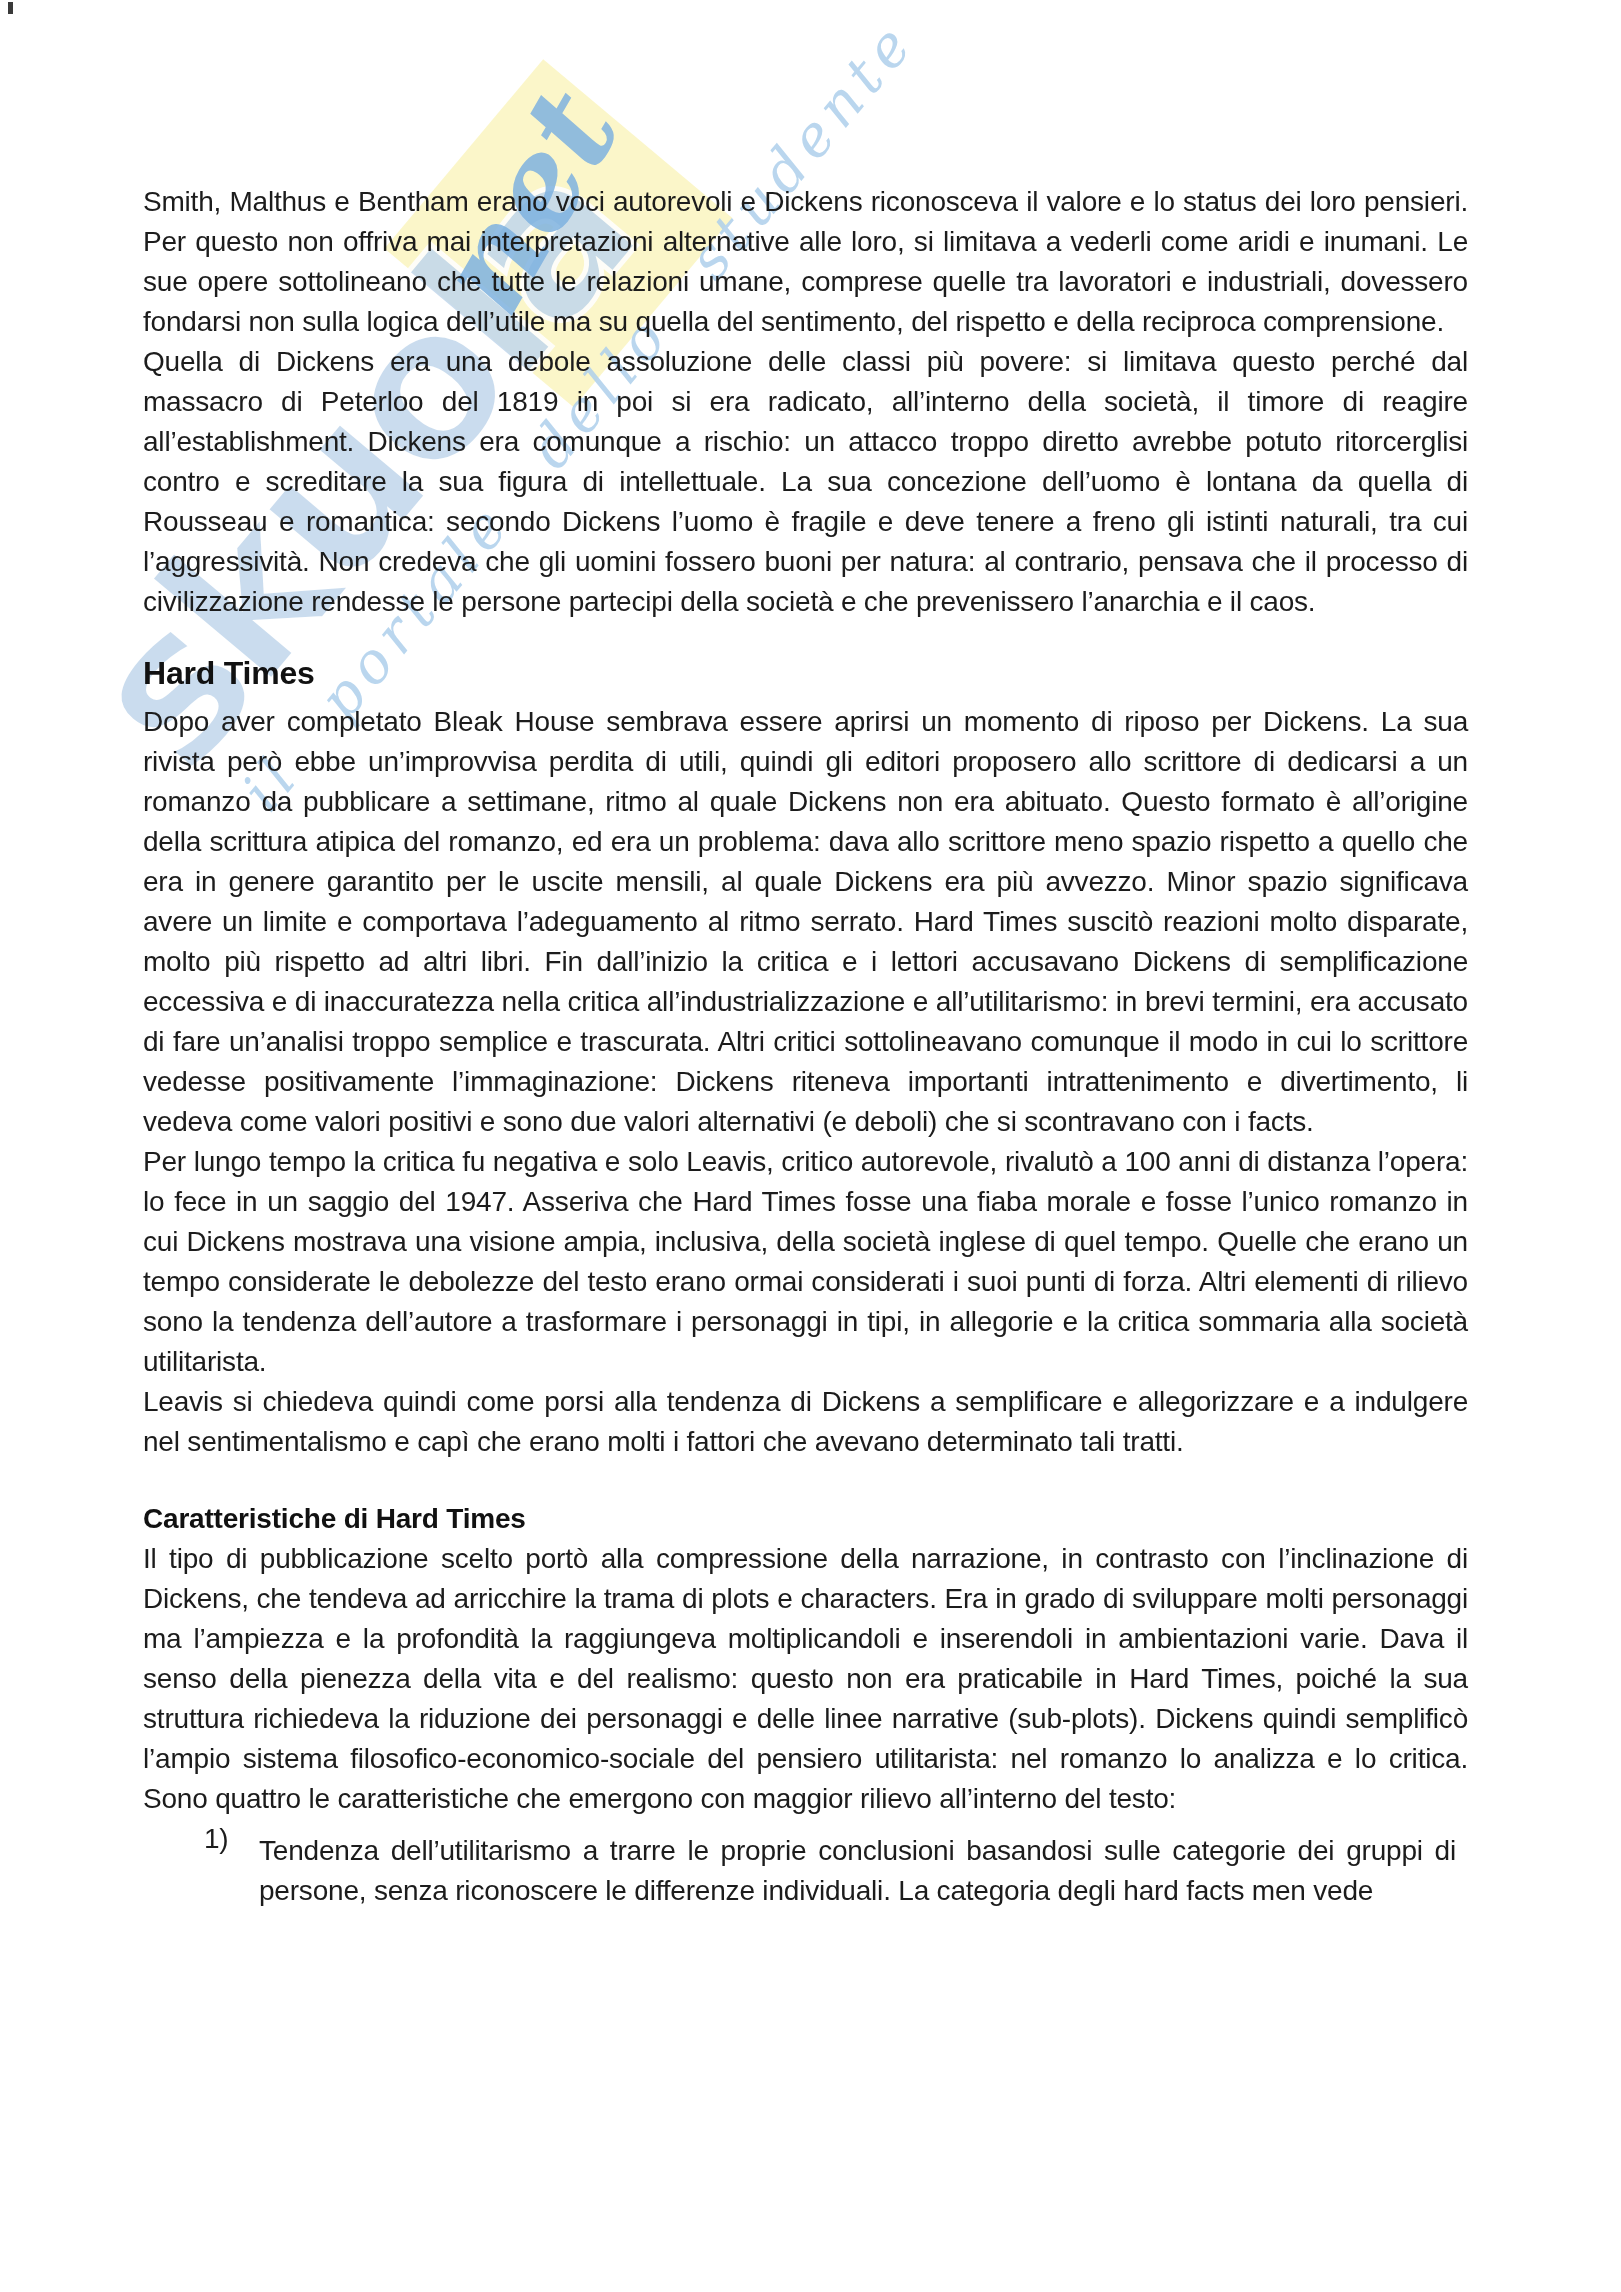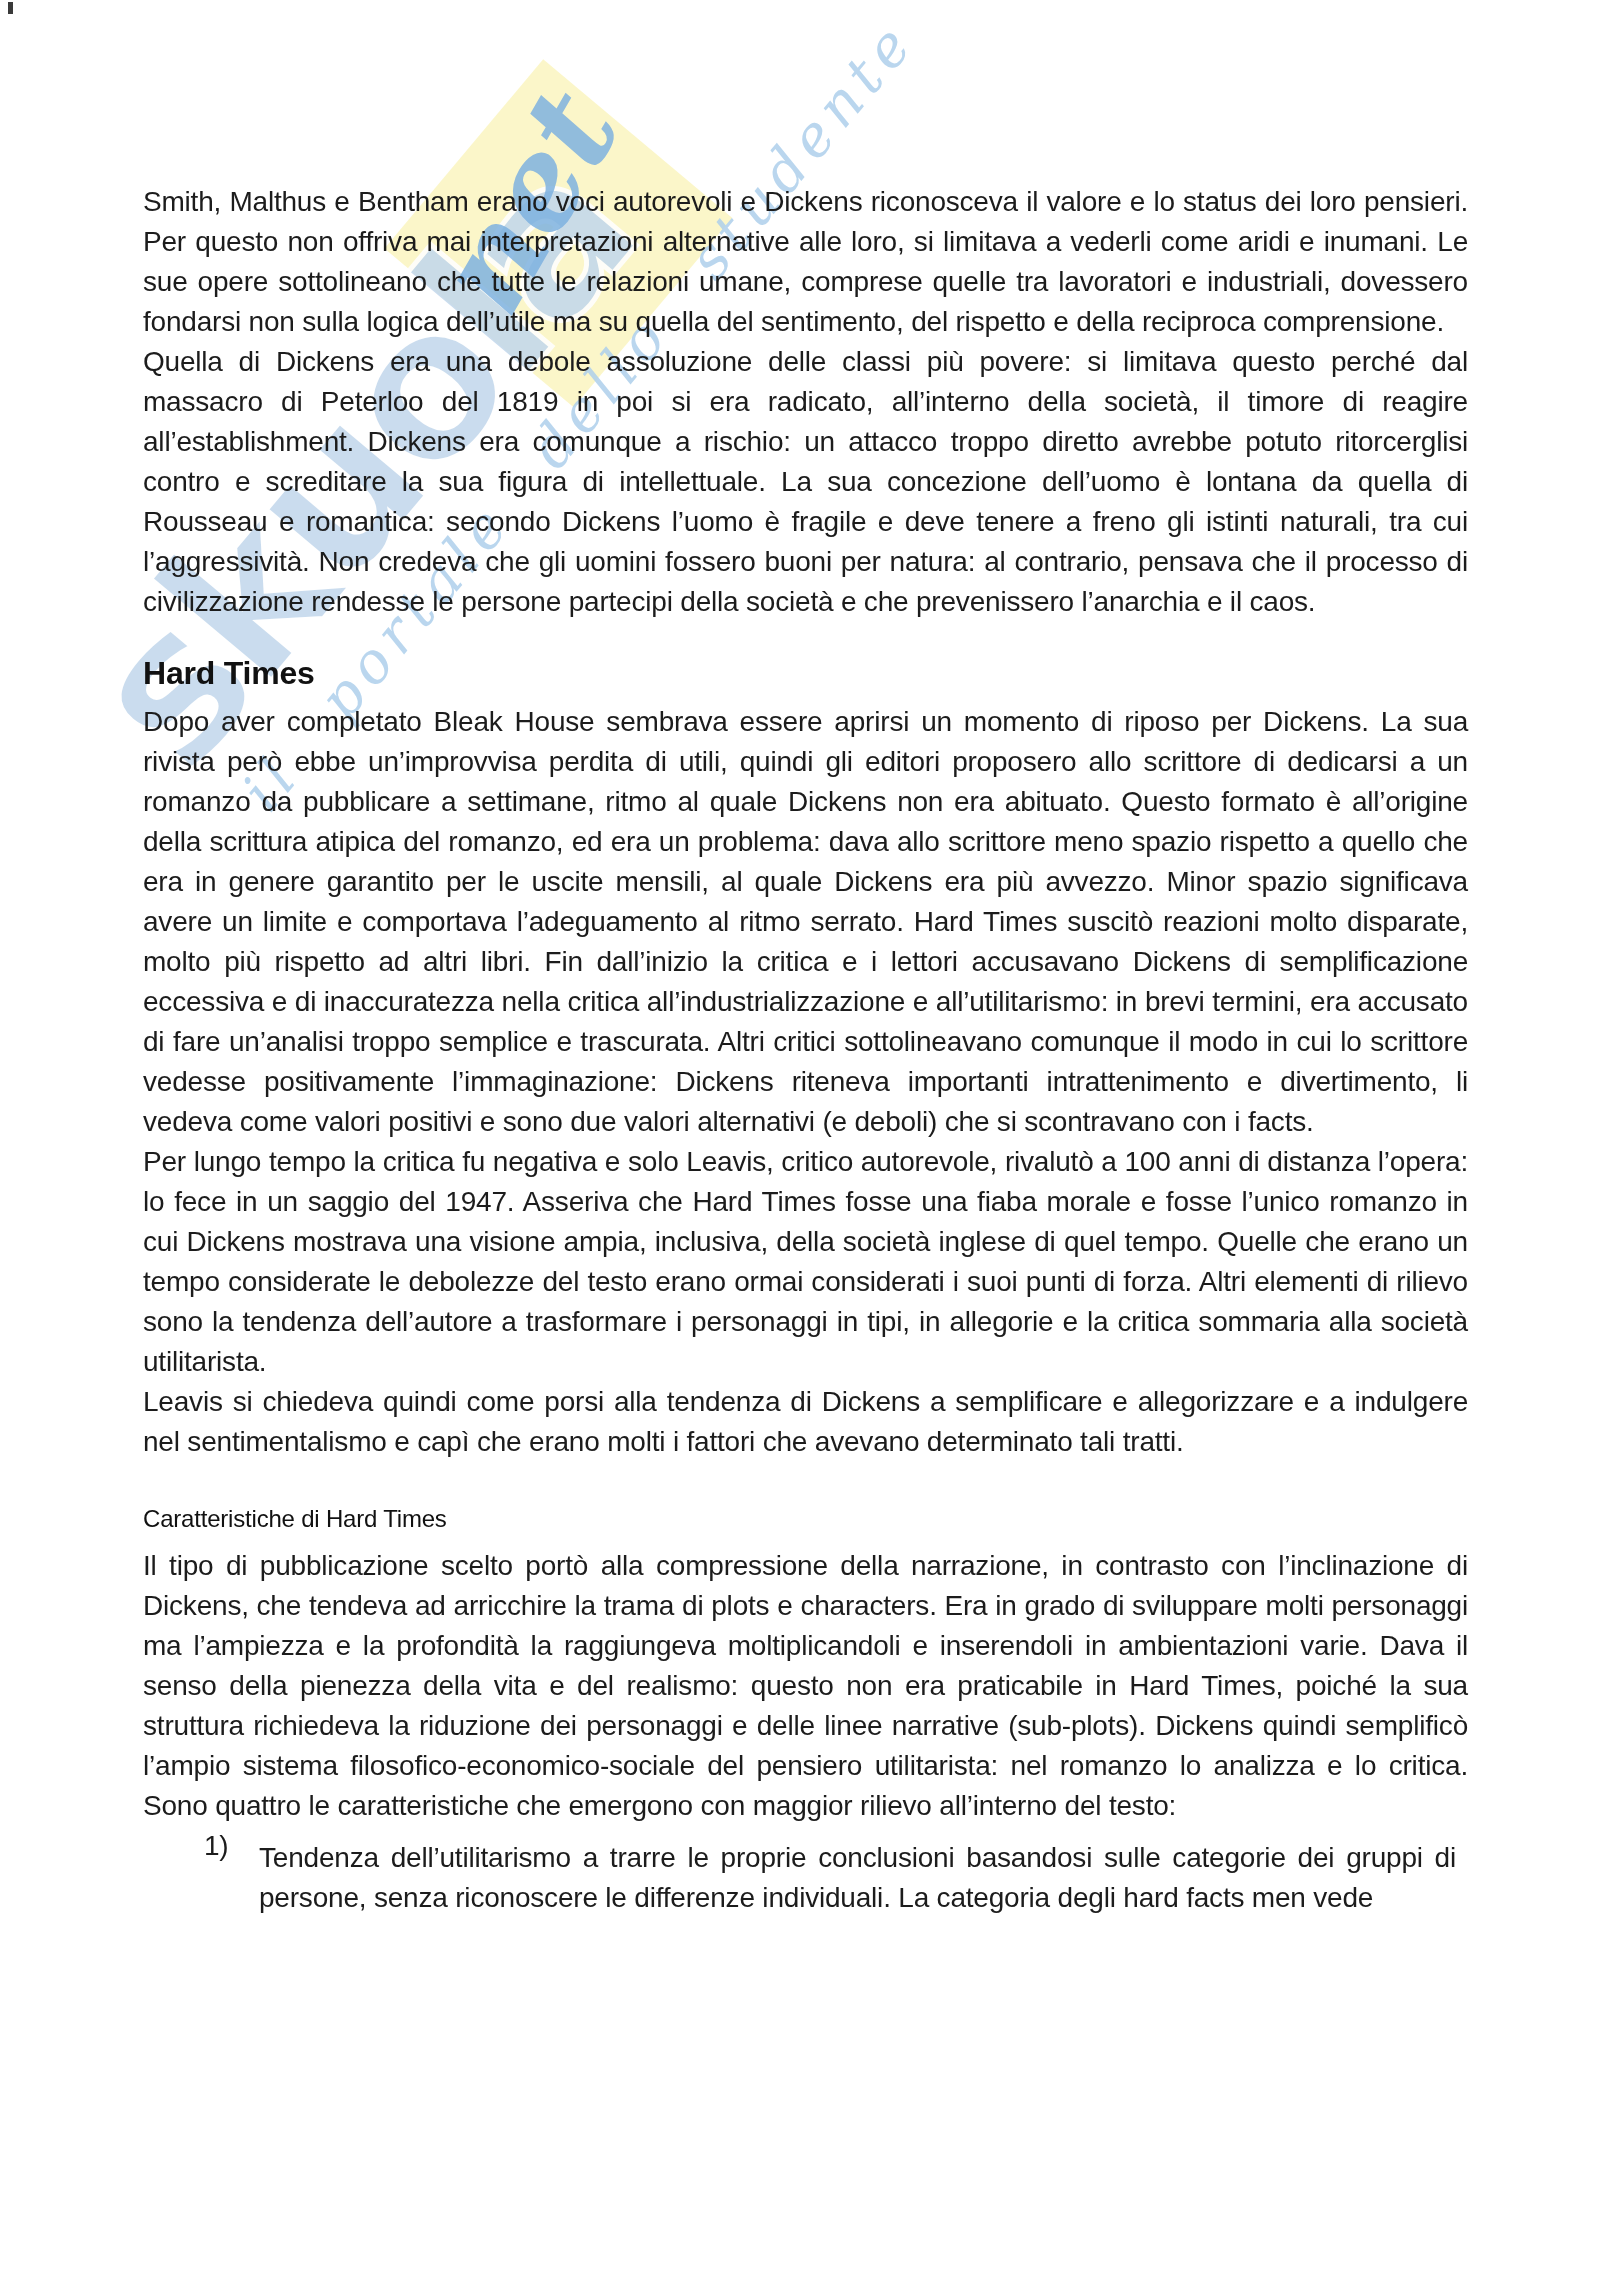--- a/index.html
+++ b/index.html
@@ -90,24 +90,24 @@
   .it{}
   .h-main{
     font-size:32px;
     font-weight:700;
     line-height:44px;
     margin:29px 0 6.9px 0;
     text-align:left;
     color:#111111;
   }
   .h-sub{
-    font-size:24px;
-    font-weight:400;
+    font-size:28px;
+    font-weight:700;
     line-height:40px;
-    margin:37px 0 7px 0;
+    margin:37px 0 0 0;
     text-align:left;
     color:#111111;
   }
   .nlist{margin-left:61px;}
   .nitem{display:flex;align-items:flex-start;}
   .nmark{flex:0 0 43px;}
   .ntext{flex:1;margin:12px;text-align:justify;}
 </style>
 </head>
 <body>

